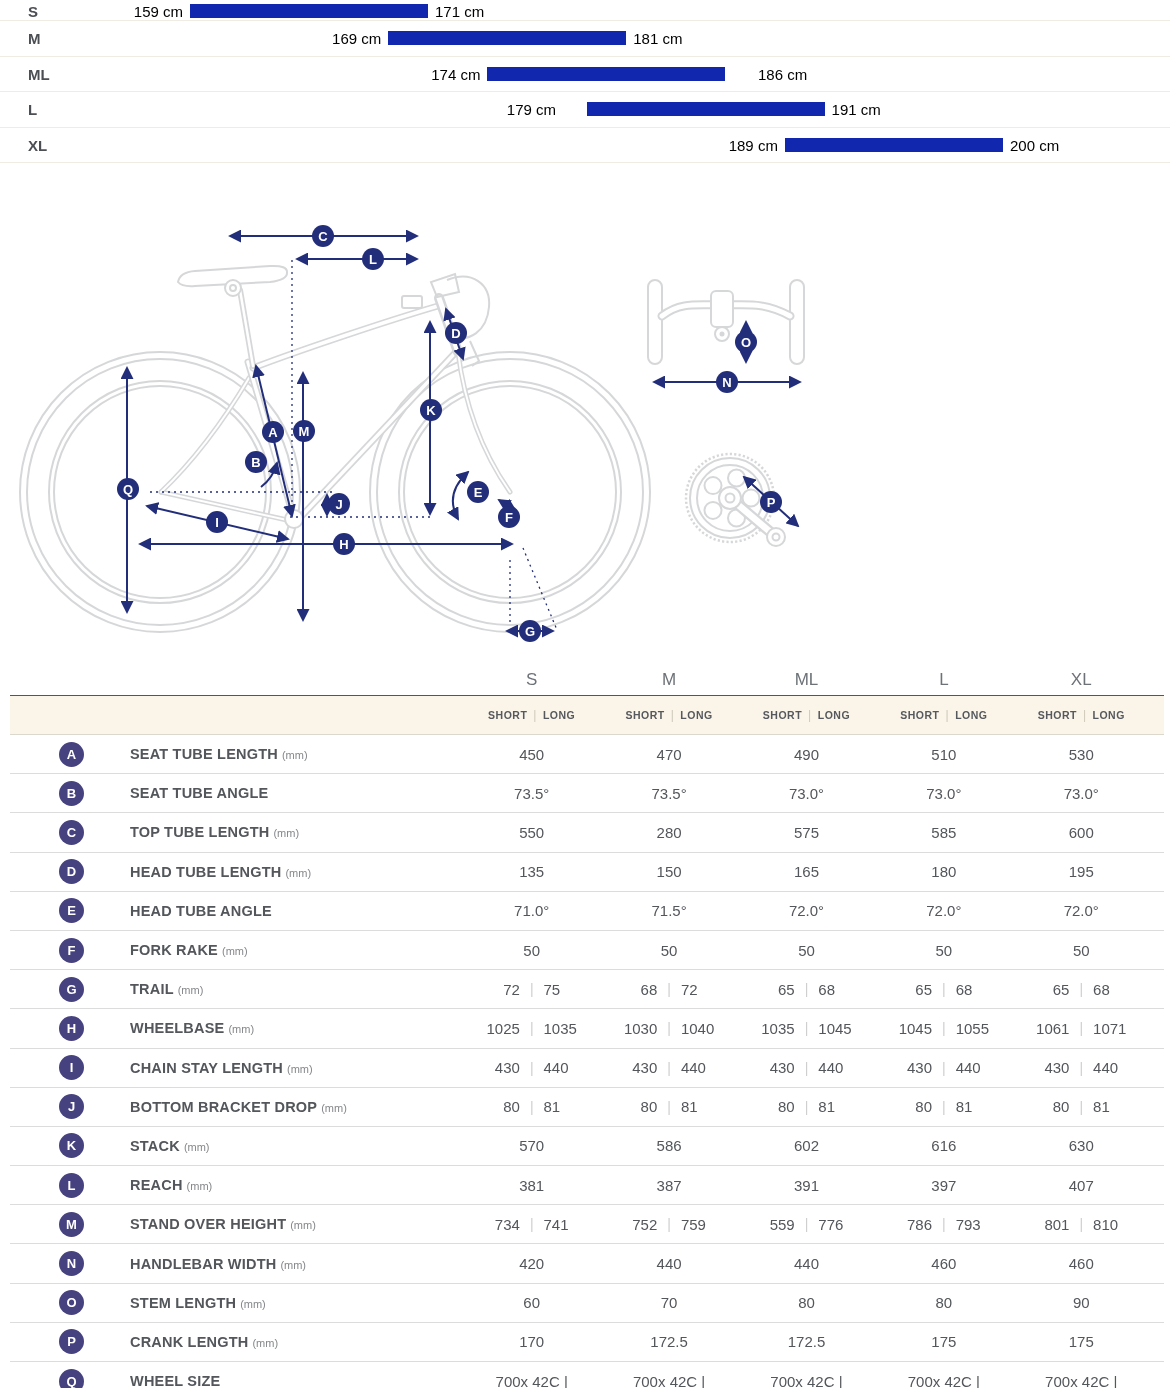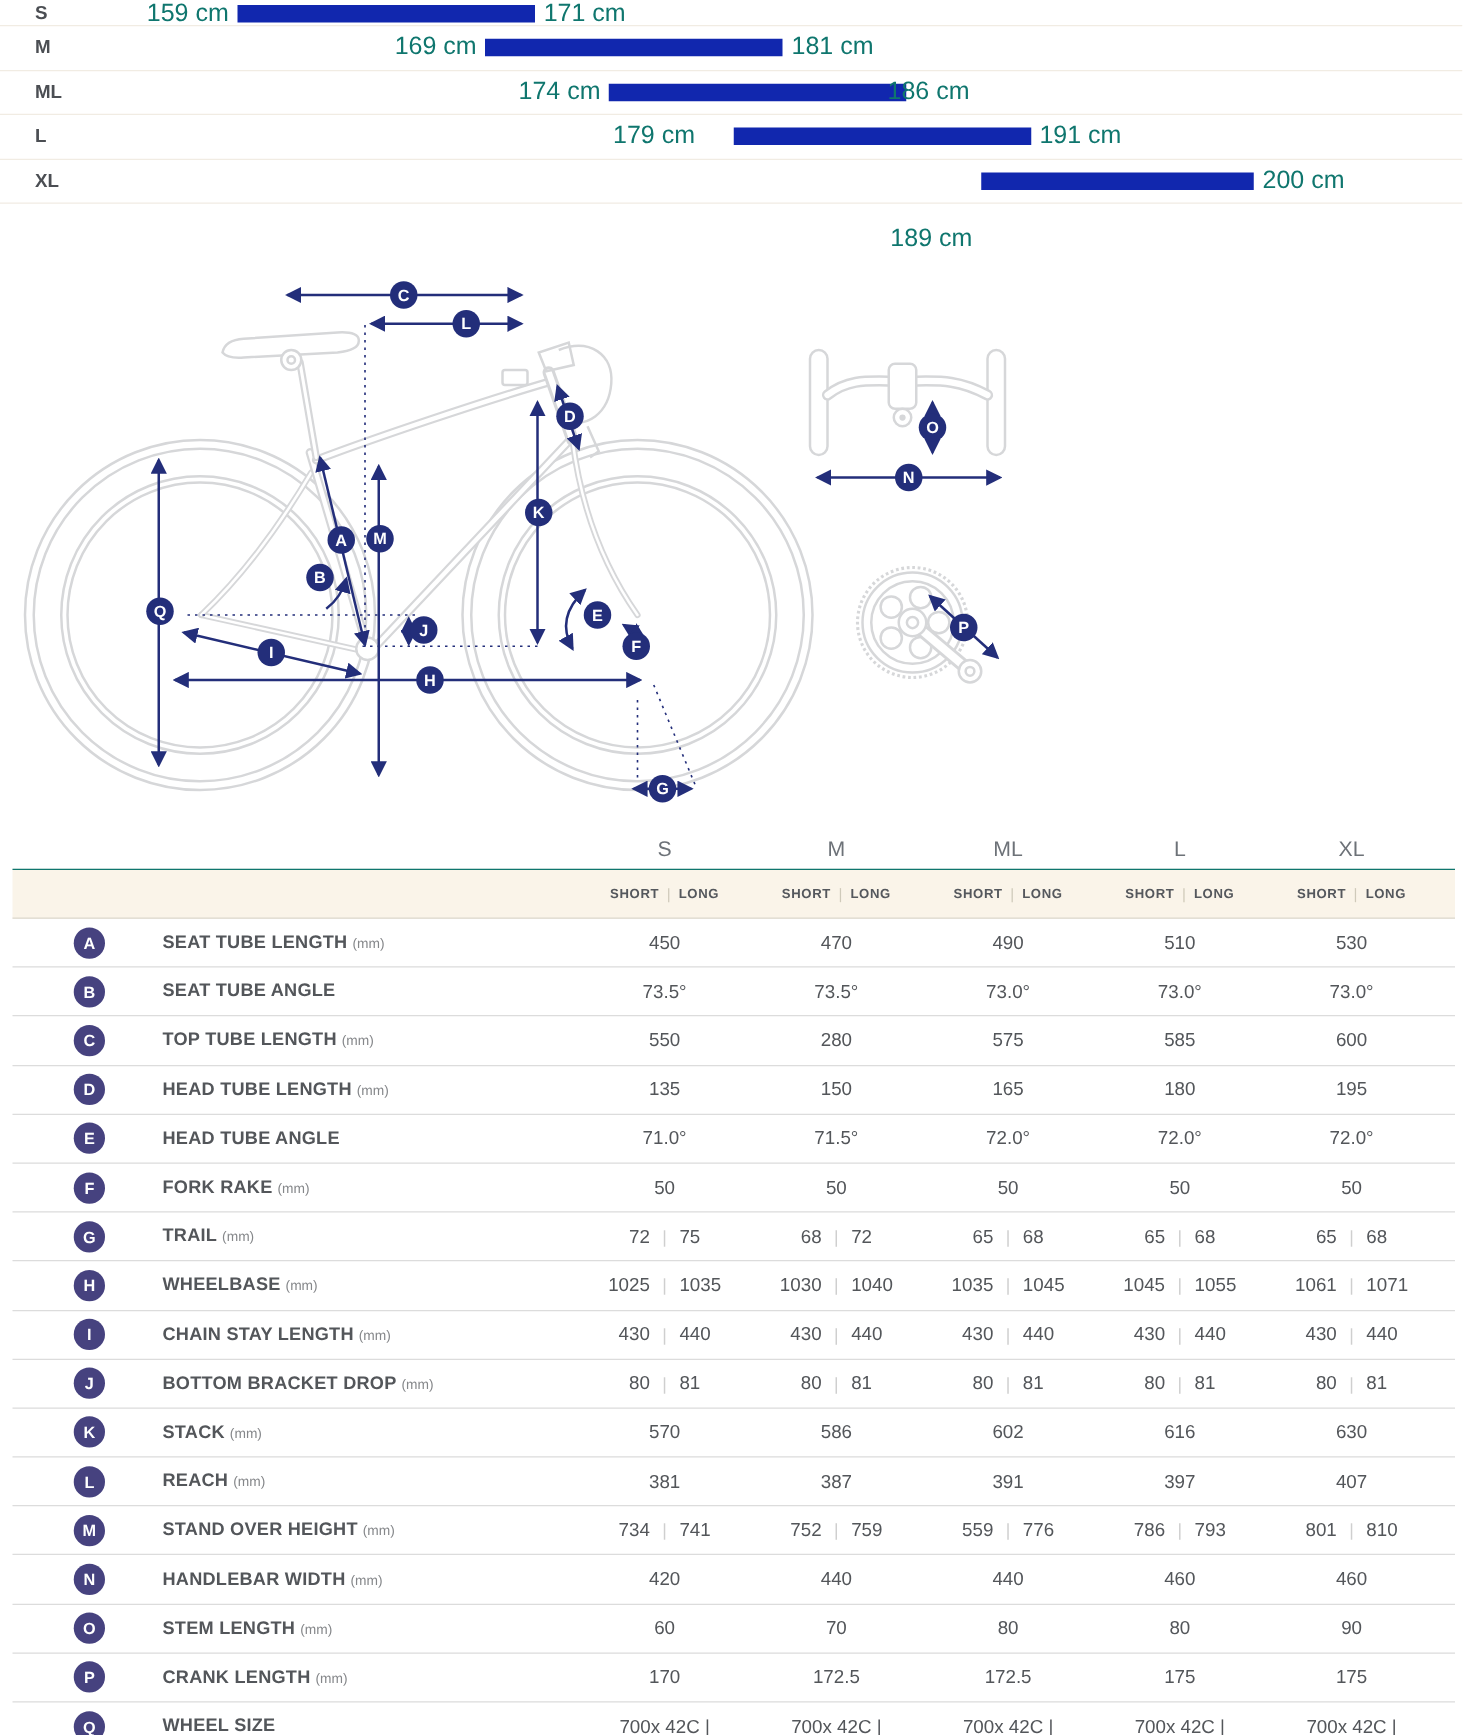--- a/index.html
+++ b/index.html
@@ -6,21 +6,21 @@
   body{width:1170px;height:1388px;position:relative;overflow:hidden;
        font-family:"Liberation Sans",sans-serif;color:#53565a;}
 
   
   .height-chart{position:absolute;top:0;left:0;width:1170px;}
   .hc-row{position:relative;height:34.5px;border-bottom:1px solid #f1ece3;}
   .hc-row.first{height:20px;}
   .hc-label{position:absolute;left:28px;top:50%;transform:translateY(-50%);
             font-weight:bold;font-size:15px;color:#4b4e53;}
   .hc-bar{position:absolute;top:50%;transform:translateY(-50%);height:14px;background:#1127ae;}
-  .hc-min,.hc-max{position:absolute;top:50%;font-size:20px;color:#0f766e;white-space:nowrap;}
+  .hc-min,.hc-max{position:absolute;top:50%;font-size:15px;color:#000000;white-space:nowrap;}
   .hc-min{transform:translate(-100%,-50%);}
   .hc-max{transform:translateY(-50%);}
   .hc-row.first .hc-label,.hc-row.first .hc-bar,.hc-row.first .hc-min,.hc-row.first .hc-max{top:11px;}
 
   
   .diagram{position:absolute;top:170px;left:0;width:1170px;height:500px;}
   svg text{font-family:"Liberation Sans",sans-serif;}
   .bike{stroke:#d6d7d9;stroke-width:2;fill:none;}
   .bikefill{fill:#fff;stroke:#d6d7d9;stroke-width:2;}
   .tube{stroke:#d6d7d9;stroke-width:7;fill:none;stroke-linecap:round;}
@@ -64,32 +64,32 @@
     <div class="hc-row">
       <span class="hc-label">M</span>
       <div class="hc-bar" style="left: 388.3px; width: 237.96px;"></div>
       <span class="hc-min" style="left: 381.3px;">169 cm</span>
       <span class="hc-max" style="left: 633.26px;">181 cm</span>
     </div>
     <div class="hc-row">
       <span class="hc-label">ML</span>
       <div class="hc-bar" style="left: 487.45px; width: 237.96px;"></div>
       <span class="hc-min" style="left: 480.45px;">174 cm</span>
-      <span class="hc-max" style="left: 710px;">186 cm</span>
+      <span class="hc-max" style="left: 758px;">186 cm</span>
     </div>
     <div class="hc-row">
       <span class="hc-label">L</span>
       <div class="hc-bar" style="left: 586.6px; width: 237.96px;"></div>
       <span class="hc-min" style="left: 556px;">179 cm</span>
       <span class="hc-max" style="left: 831.56px;">191 cm</span>
     </div>
     <div class="hc-row">
       <span class="hc-label">XL</span>
       <div class="hc-bar" style="left: 784.9px; width: 218.13px;"></div>
-      <span class="hc-min" style="left: 777.9px; margin-top: 46px;">189 cm</span>
+      <span class="hc-min" style="left: 777.9px;">189 cm</span>
       <span class="hc-max" style="left: 1010.03px;">200 cm</span>
     </div>
   </div>
 
 <div class="diagram">
 <svg width="1170" height="500" viewBox="0 0 1170 500">
   <defs>
     <marker id="ah" viewBox="0 0 10 10" refX="8.5" refY="5" markerWidth="6.5" markerHeight="6.5" orient="auto-start-reverse">
       <path d="M0,0 L10,5 L0,10 Z" fill="#232e7a"></path>
     </marker>

